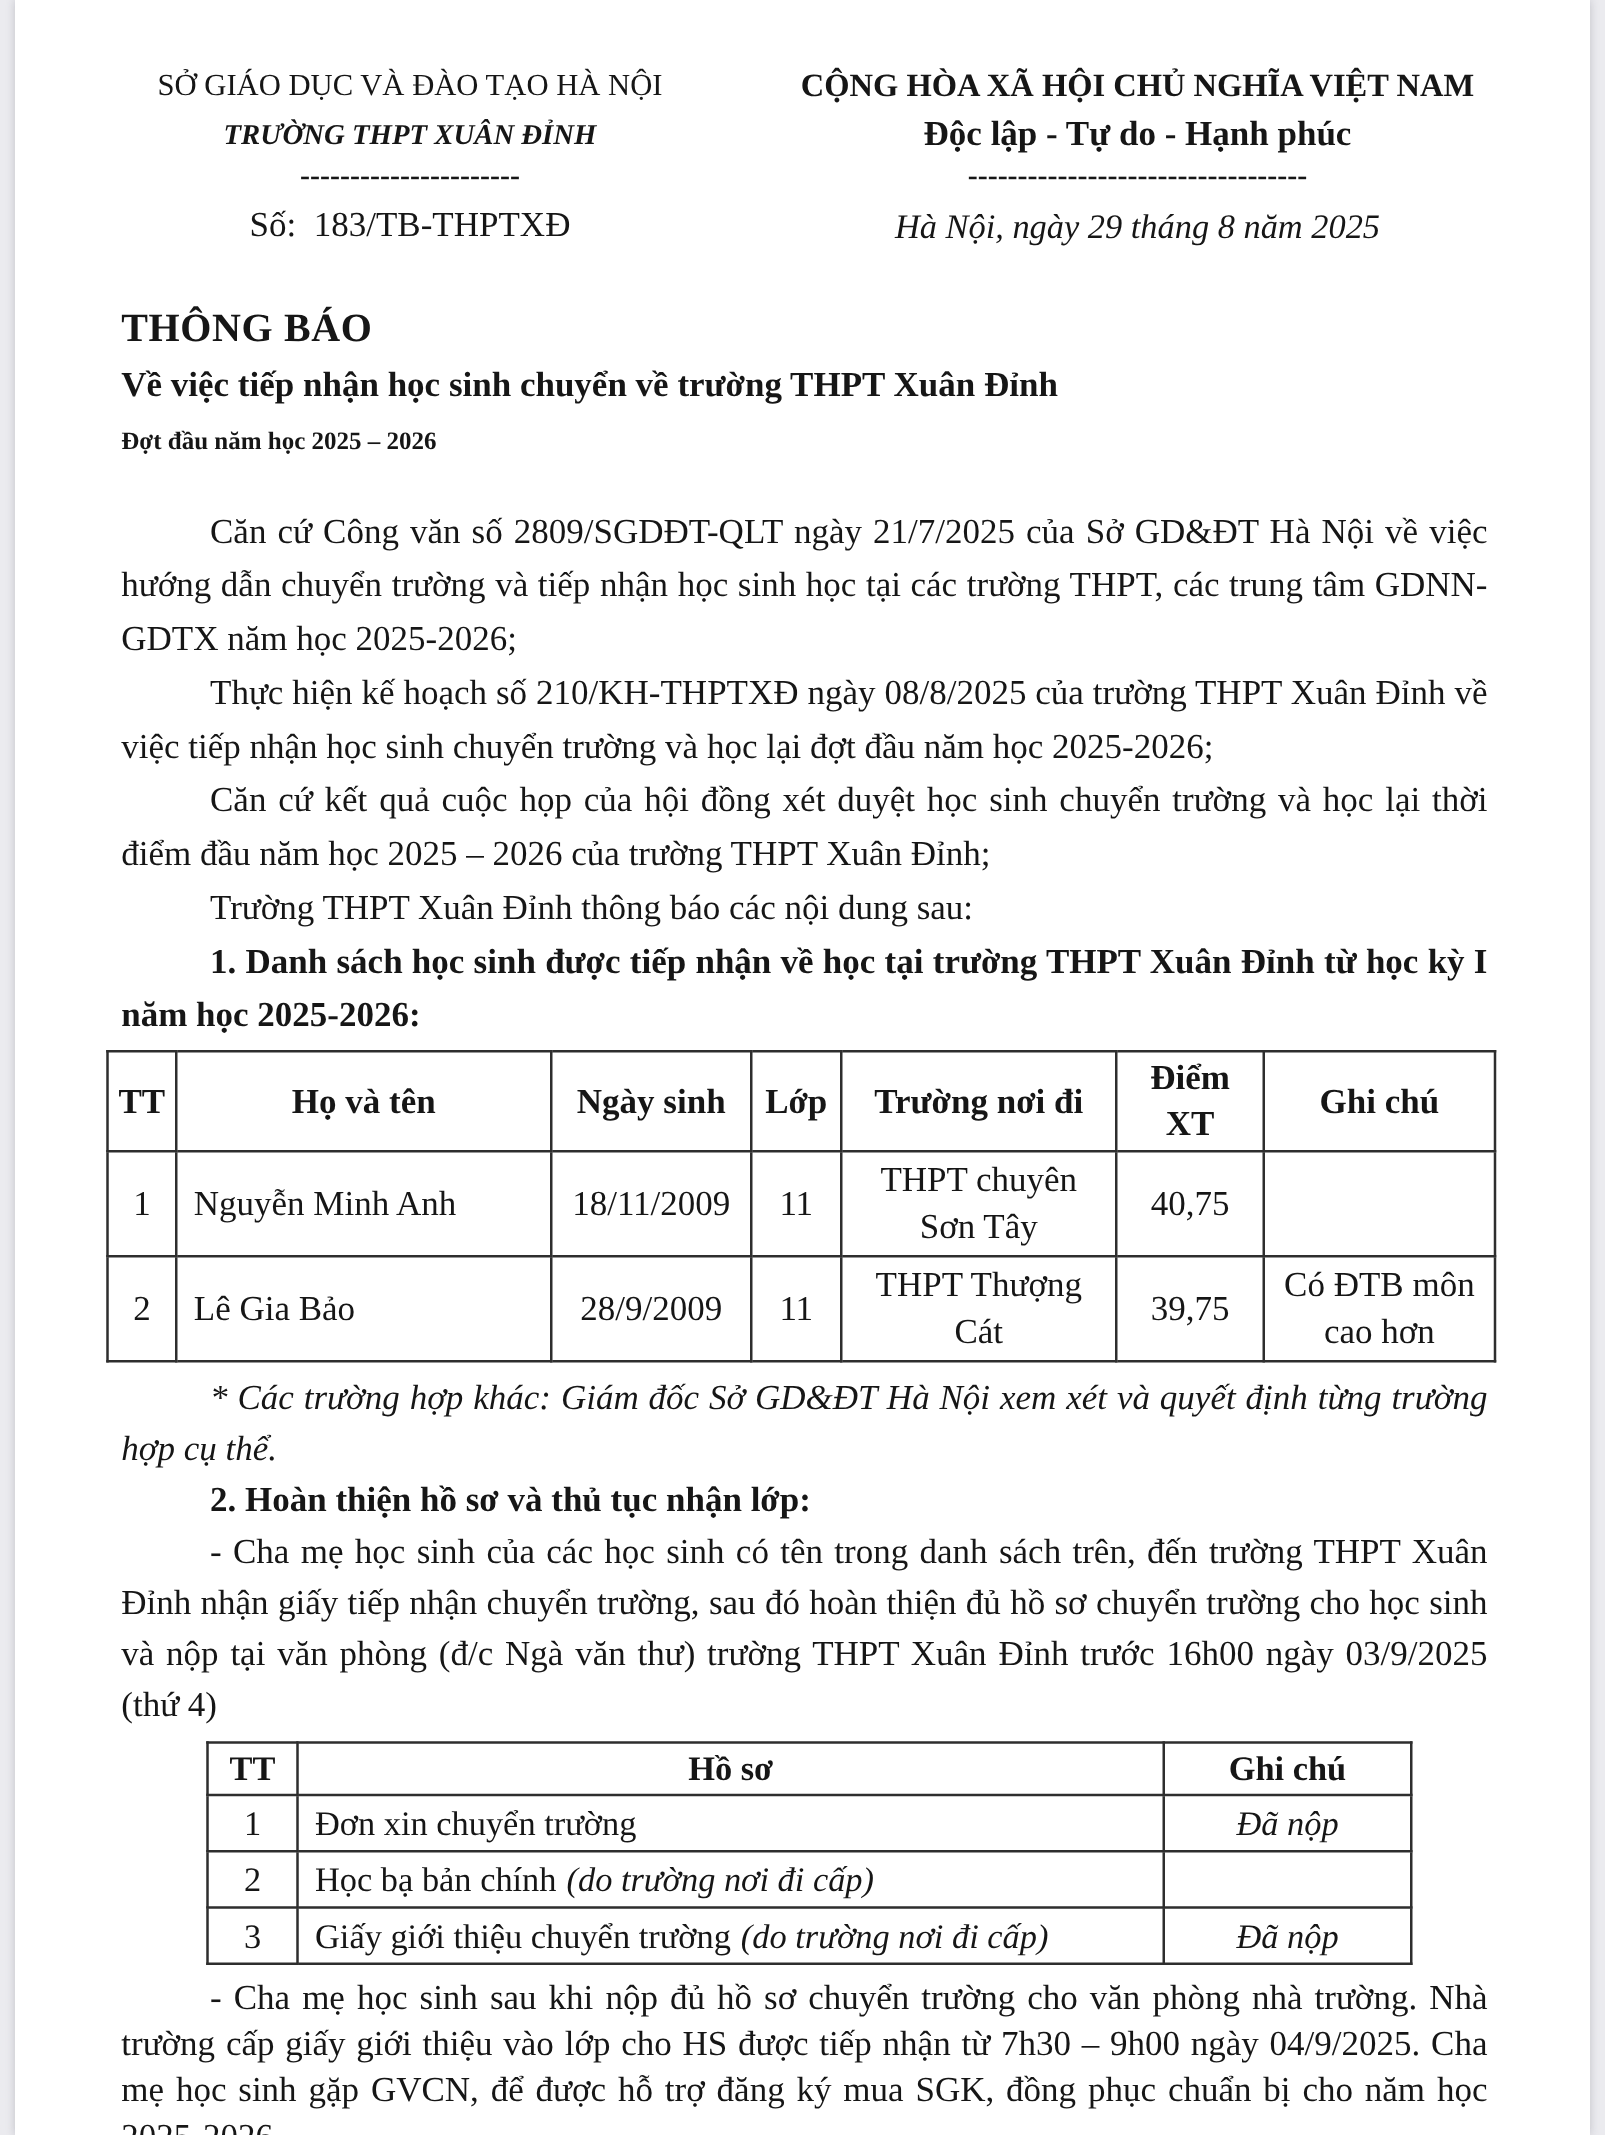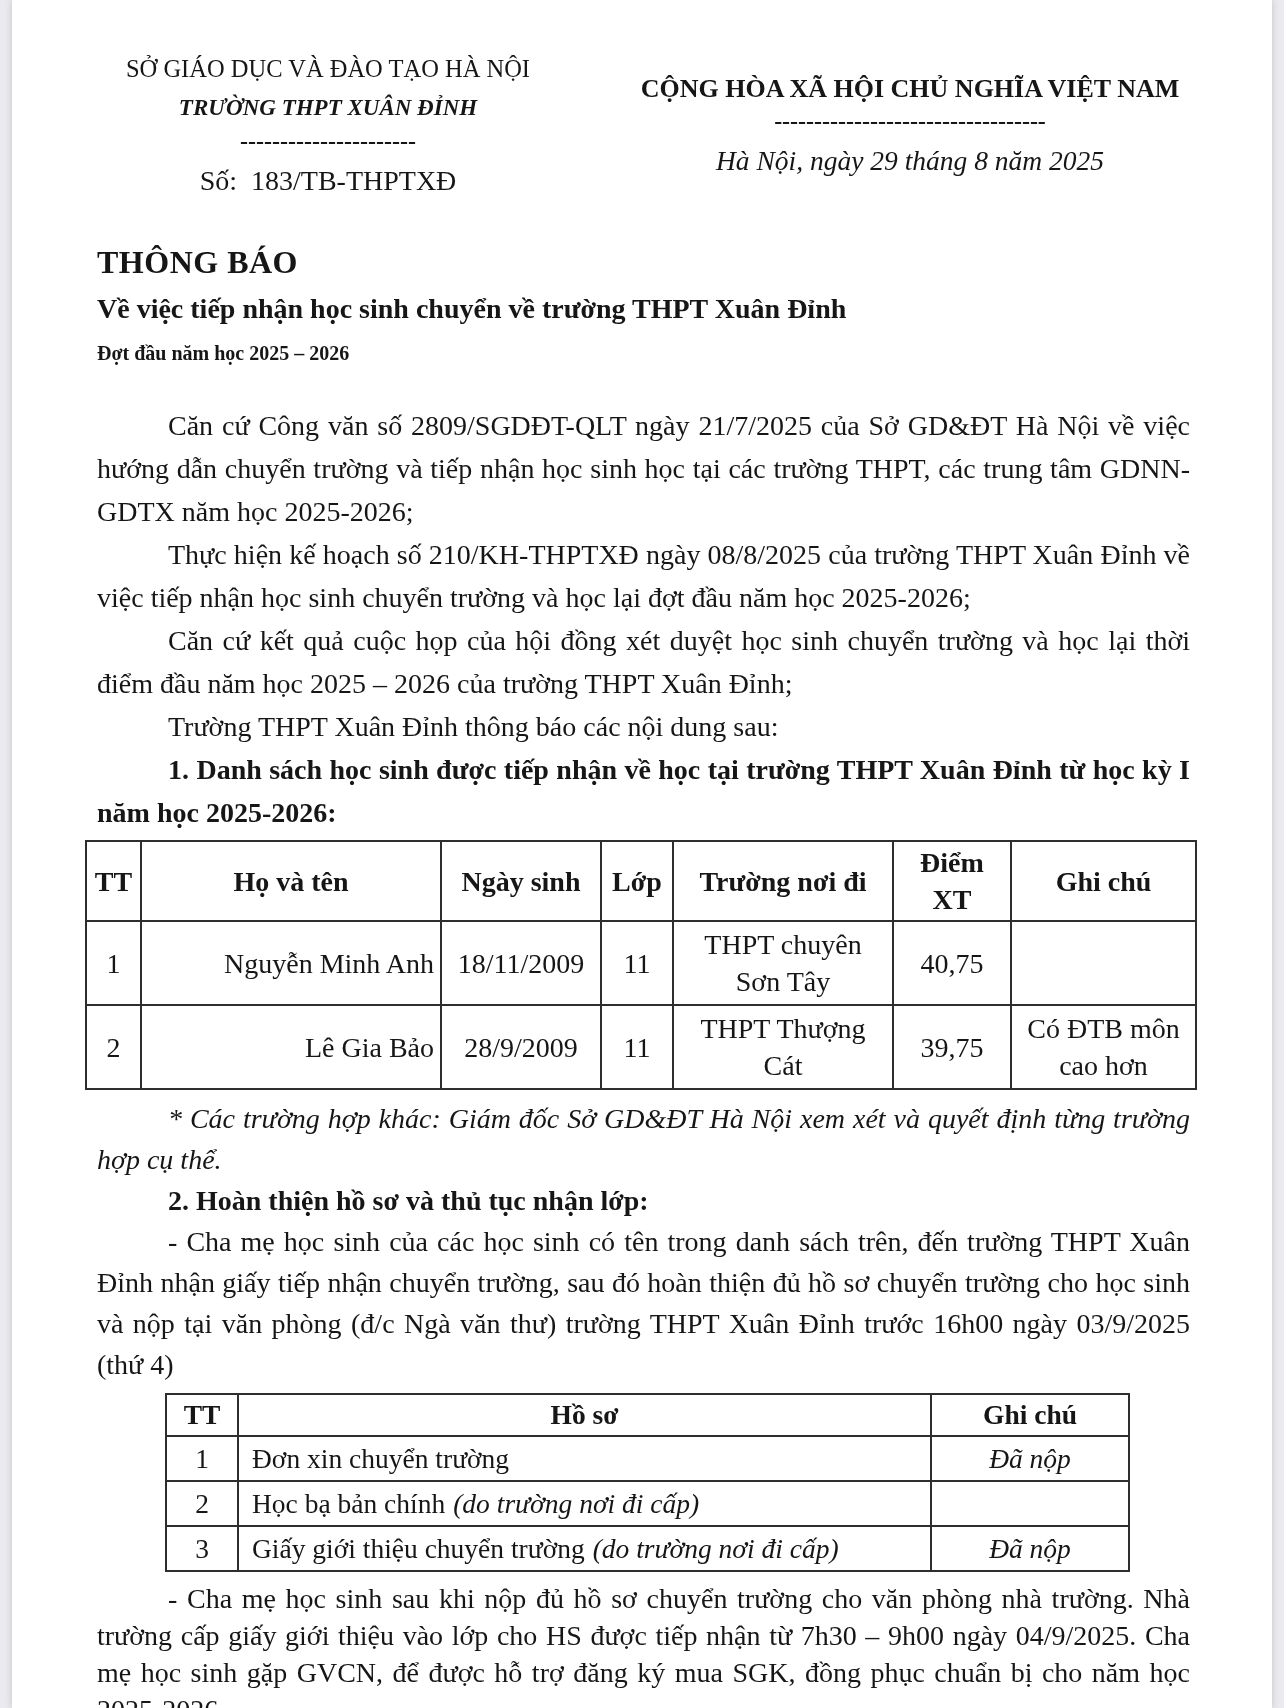--- a/index.html
+++ b/index.html
@@ -12,21 +12,21 @@
   }
   .page{
     position:absolute;left:12px;top:0;width:1260px;height:1708px;
     background:#ffffff;
     box-shadow:0 0 7px rgba(40,40,60,.22);
     box-sizing:border-box;
     padding:54px 82px 0 85px;
     overflow:hidden;
   }
   
-  .doc-header{display:flex;justify-content:space-between;align-items:center;}
+  .doc-header{display:flex;justify-content:space-between;align-items:flex-end;}
   .hdr-col{text-align:center;}
   .hdr-left{width:462px;}
   .hdr-right{width:560px;}
   .hdr-line1-left{font-size:24.5px;line-height:30px;white-space:nowrap;}
   .hdr-line2-left{font-size:23px;font-weight:bold;line-height:32px;margin-top:8px;white-space:nowrap;font-style:italic;}
   .hdr-line1-right{font-size:26px;font-weight:bold;line-height:30px;white-space:nowrap;}
   .hdr-line2-right{font-size:28px;font-weight:bold;line-height:32px;margin-top:8px;white-space:nowrap;}
   .hdr-sep{font-weight:bold;font-size:24px;line-height:18px;margin-top:8px;letter-spacing:0;white-space:nowrap;overflow:hidden;}
   .hdr-num{font-size:28px;line-height:34px;margin-top:14px;white-space:pre-wrap;}
   .hdr-date{font-size:27.5px;font-style:italic;line-height:34px;margin-top:14px;white-space:nowrap;}
@@ -51,21 +51,21 @@
     border:2px solid #2e2e2e;
     font-size:28px;line-height:37px;
     text-align:center;vertical-align:middle;
     padding:2px 6px;box-sizing:border-box;
     overflow:hidden;
   }
   th{font-weight:bold;}
   .students-table{width:1110px;margin:6px 0 0 -12px;}
   .students-table th{height:76px;}
   .students-table td{height:84px;}
-  .students-table .al{text-align:right;padding-left:13px;}
+  .students-table .al{text-align:left;padding-left:13px;}
   .docs-table{width:963px;margin:8px 0 0 68px;}
   .docs-table th{height:42px;font-size:27.5px;line-height:32px;}
   .docs-table td{height:45px;font-size:27.5px;line-height:32px;}
   .docs-table .al{text-align:left;padding-left:13px;}
   .docs-table .status{font-style:italic;}
   .inote{font-style:italic;}
   .inote:not(:empty){margin-left:8px;}
   .sec-gap{margin-top:8px;}
 </style>
 </head>
@@ -75,20 +75,21 @@
 
   <div class="doc-header">
     <div class="hdr-col hdr-left">
       <div class="hdr-line1-left">SỞ GIÁO DỤC VÀ ĐÀO TẠO HÀ NỘI</div>
       <div class="hdr-line2-left">TRƯỜNG THPT XUÂN ĐỈNH</div>
       <div class="hdr-sep">----------------------</div>
       <div class="hdr-num">Số:  183/TB-THPTXĐ</div>
     </div>
     <div class="hdr-col hdr-right">
       <div class="hdr-line1-right">CỘNG HÒA XÃ HỘI CHỦ NGHĨA VIỆT NAM</div>
+      <div class="hdr-line2-right">Độc lập - Tự do - Hạnh phúc</div>
       <div class="hdr-sep">----------------------------------</div>
       <div class="hdr-date">Hà Nội, ngày 29 tháng 8 năm 2025</div>
     </div>
   </div>
 
   <div class="title-block">
     <div class="title-main">THÔNG BÁO</div>
     <div class="title-sub1">Về việc tiếp nhận học sinh chuyển về trường THPT Xuân Đỉnh</div>
     <div class="title-sub2">Đợt đầu năm học 2025 – 2026</div>
   </div>

